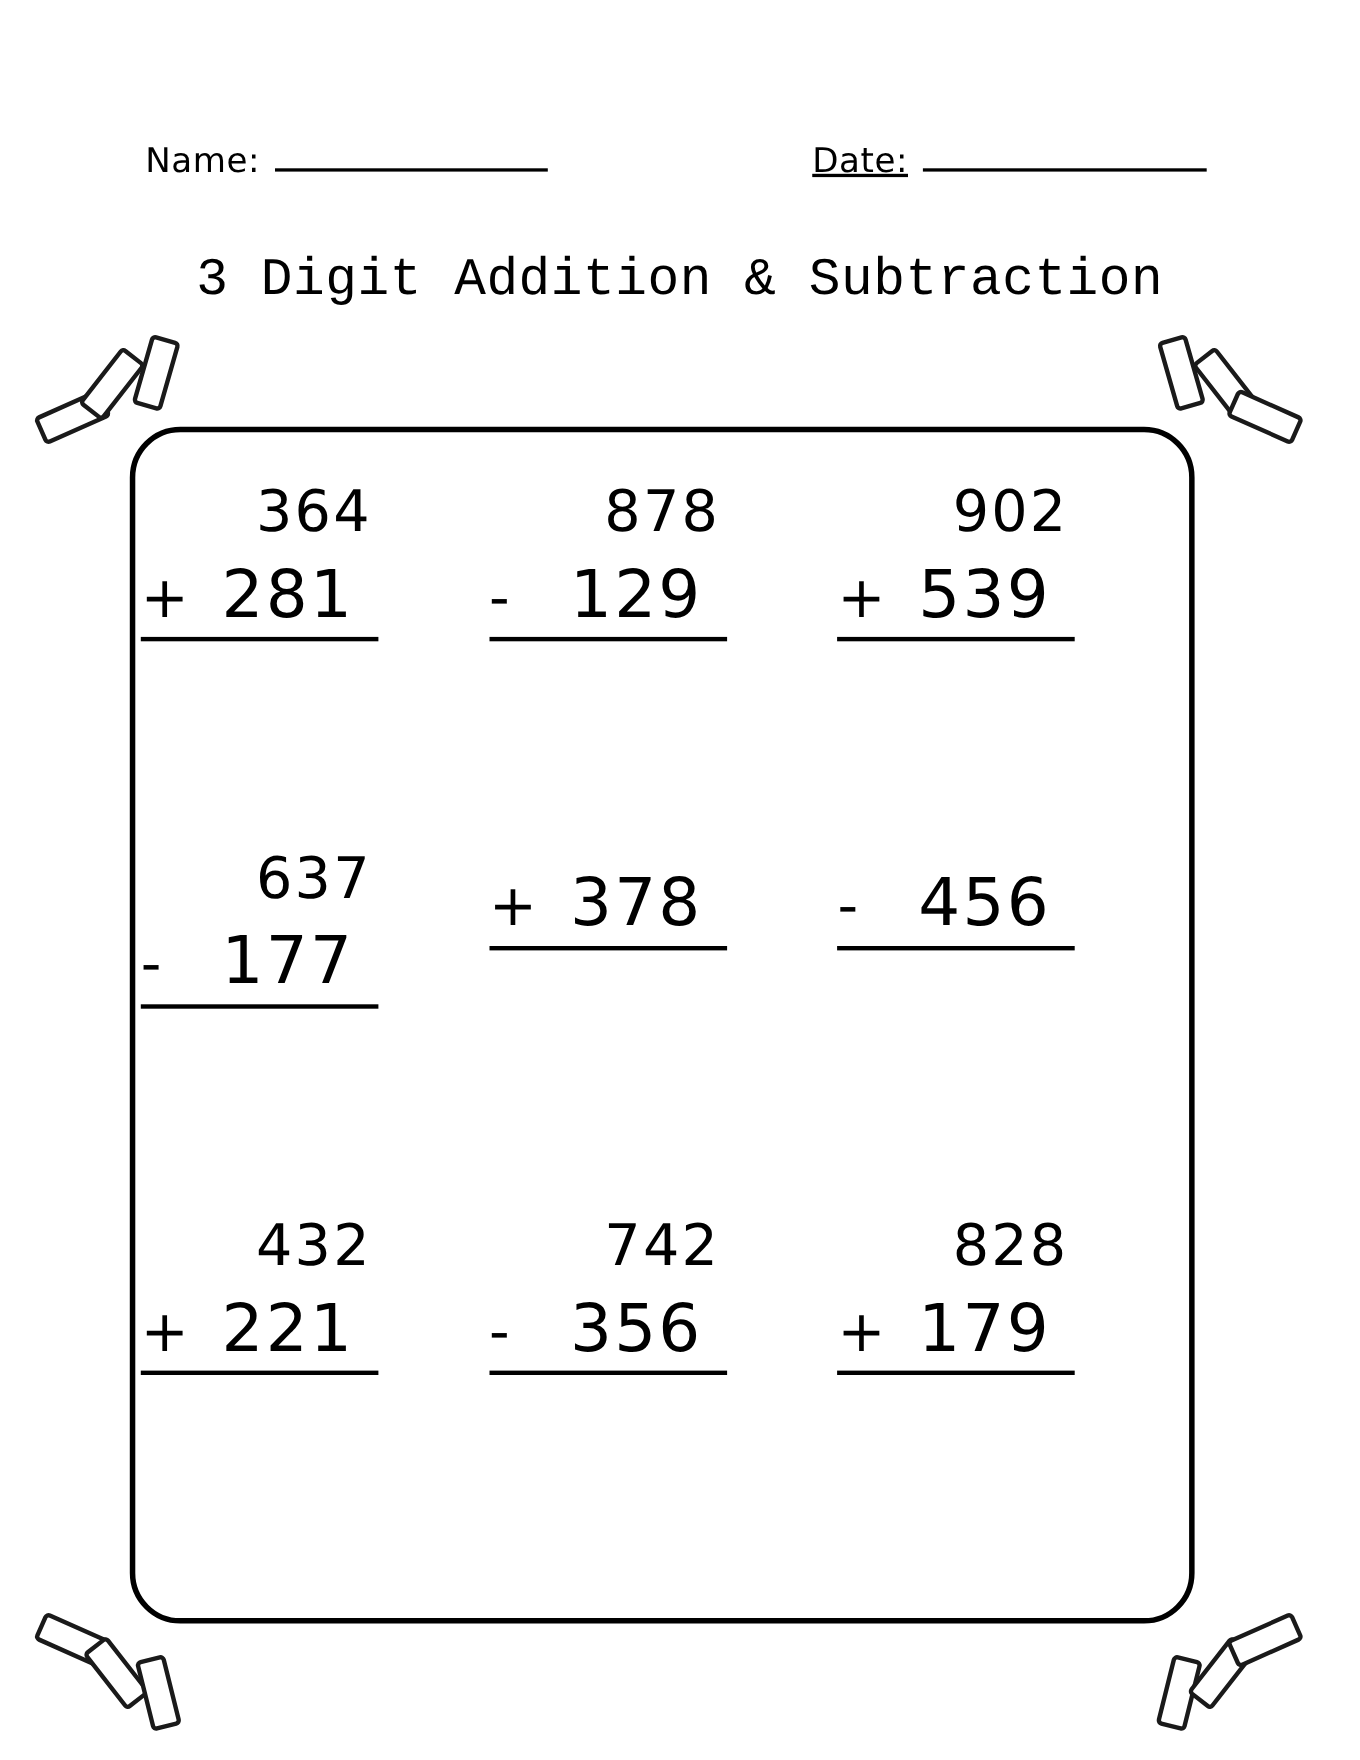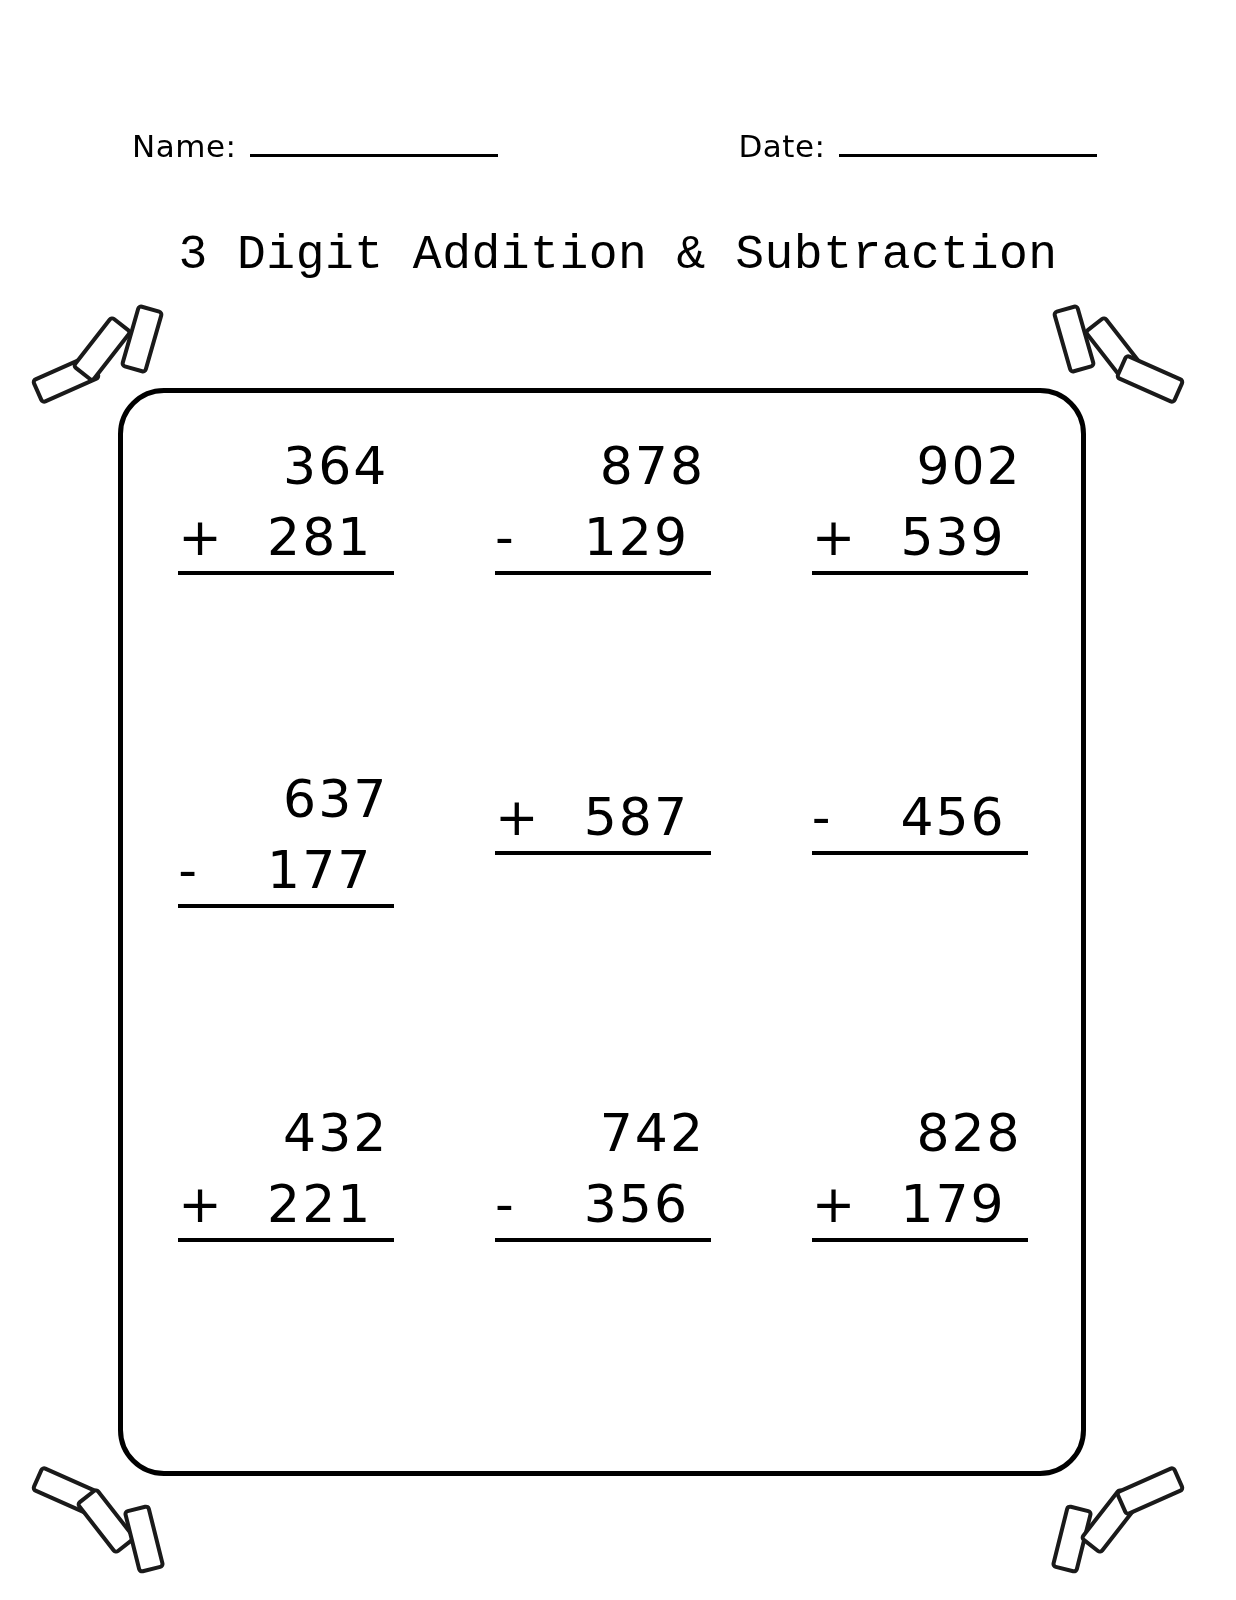--- a/index.html
+++ b/index.html
@@ -39,21 +39,21 @@
     font-size: 31px;
     letter-spacing: 0.5px;
     white-space: nowrap;
   }
   .field-line {
     display: inline-block;
     border-bottom: 3px solid #000;
     margin-left: 14px;
   }
   .field-name .field-line { width: 248px; }
-  .field-date { margin-left: 240px; }
+  .field-date { margin-left: 240px; text-decoration: underline; }
   .field-date .field-line { width: 258px; }
 
   
   .title {
     position: absolute;
     top: 228px;
     left: 0;
     width: 100%;
     text-align: center;
     font-size: 48px;
@@ -118,21 +118,21 @@
     width: 950px;
     height: 1000px;
     display: grid;
     grid-template-columns: repeat(3, 1fr);
     grid-template-rows: repeat(3, 1fr);
   }
   .cell {
     position: relative;
     display: flex;
     flex-direction: column;
-    align-items: center;
+    align-items: flex-start;
     justify-content: flex-start;
     padding-top: 10px;
   }
   .stack {
     display: inline-block;
     text-align: right;
     position: relative;
   }
   .top-num {
     font-size: 52px;
@@ -149,21 +149,21 @@
     margin-top: 18px;
     padding-right: 6px;
   }
   .op {
     font-size: 52px;
     width: 62px;
     text-align: left;
     line-height: 1;
   }
   .bottom-num {
-    font-size: 52px;
+    font-size: 60px;
     letter-spacing: 2px;
     line-height: 1.02;
     min-width: 132px;
     text-align: right;
   }
   .pad-right { width: 16px; }
 </style>
 </head>
 <body>
 
@@ -248,21 +248,21 @@
           <span class="bottom-num">177</span>
           <span class="pad-right"></span>
         </div>
       </div>
     </div>
 
     <div class="cell">
       <div class="stack">
         <div class="bottom-row">
           <span class="op">+</span>
-          <span class="bottom-num">587</span>
+          <span class="bottom-num">378</span>
           <span class="pad-right"></span>
         </div>
       </div>
     </div>
 
     <div class="cell">
       <div class="stack">
         <div class="bottom-row">
           <span class="op">-</span>
           <span class="bottom-num">456</span>

